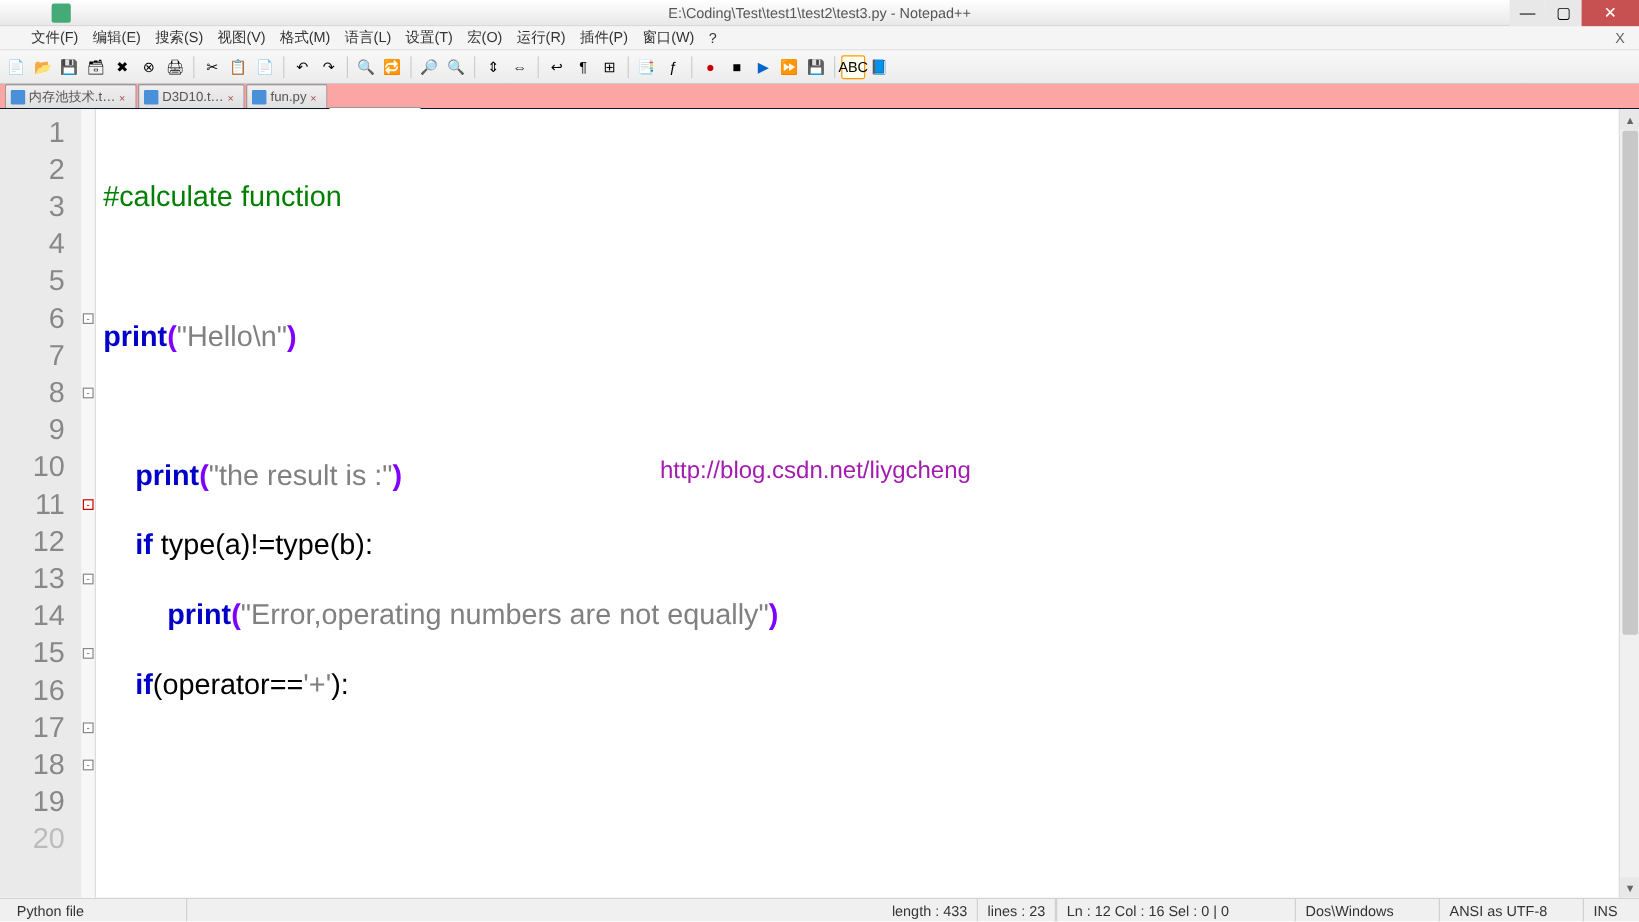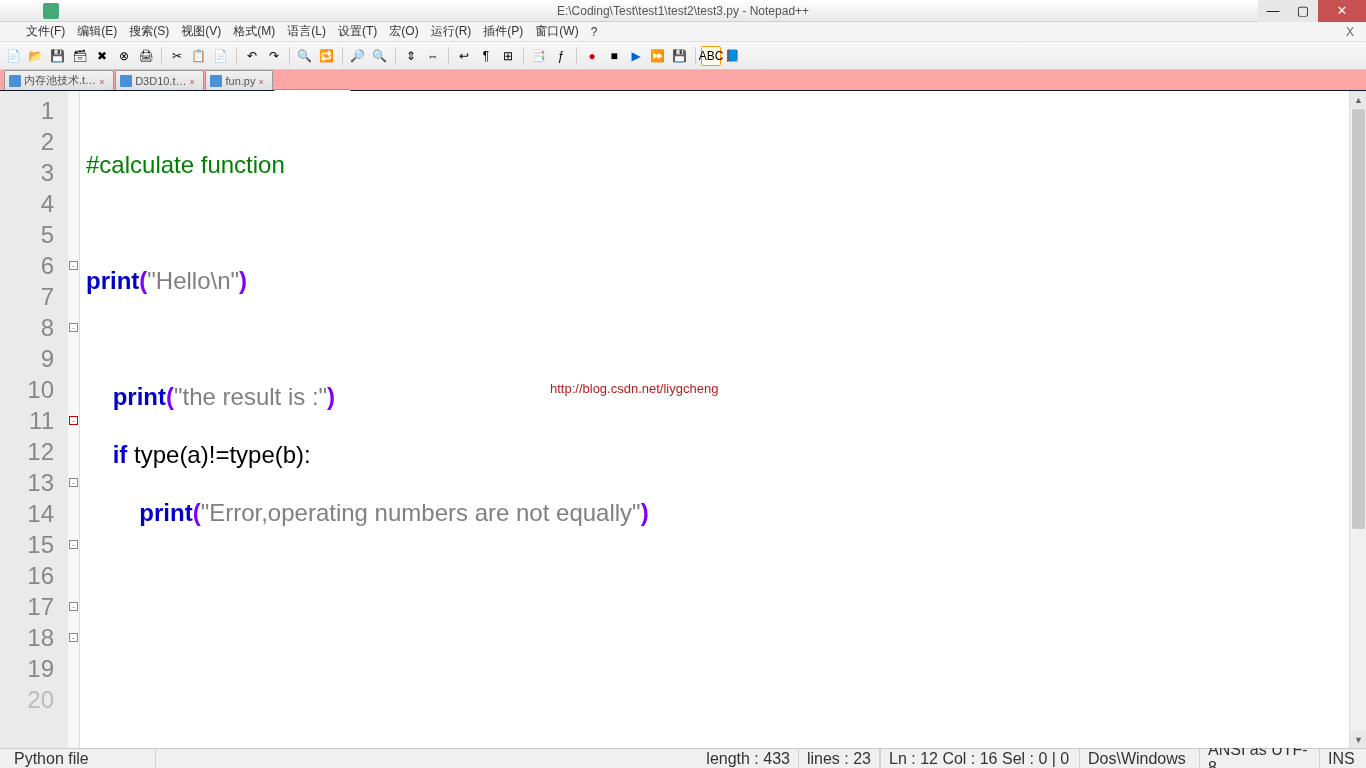--- a/index.html
+++ b/index.html
@@ -30,25 +30,25 @@
 .fold-col div { height: 31px; display:flex; align-items:center; justify-content:center;}
 .fold-col .box { width:9px; height:9px; border:1px solid #888; font-size:8px; line-height:7px; text-align:center; background:#fff;}
 .code { flex: 1; font-family: Consolas, "Courier New", monospace; font-size: 24px; padding-top: 4px; position: relative; white-space: pre; }
 .code .line { height: 31px; line-height: 31px; padding-left: 6px; }
 .kw { color: #0000c8; font-weight: bold; }
 .fn-def { color: #c000c0; }
 .str { color: #808080; }
 .com { color: #008000; }
 .num { color: #ff8000; }
 .par { color: #8000ff; font-weight: bold; }
-.watermark { position: absolute; left: 470px; top: 290px; color: #b91c1c; font-size: 13px; font-family: sans-serif; pointer-events:none;}
+.watermark { position: absolute; left: 470px; top: 290px; color: #a21caf; font-size: 20px; font-family: sans-serif; pointer-events:none;}
 .scrollbar-v { position:absolute; right:0; top:0; width:17px; height:100%; background:#f0f0f0; border-left:1px solid #ddd;}
 .scrollbar-v .thumb { position:absolute; top:18px; left:2px; width:13px; height:420px; background:#c8c8c8; border-radius:2px;}
 .scrollbar-v .arr { position:absolute; left:0; width:17px; height:17px; background:#e8e8e8; display:flex; align-items:center; justify-content:center; font-size:9px; color:#666;}
-.status-bar { height: 20px; background: #f0f0f0; border-top: 1px solid #ccc; display: flex; align-items: center; font-size: 16px; color: #333; padding: 0 6px; }
+.status-bar { height: 20px; background: #f0f0f0; border-top: 1px solid #ccc; display: flex; align-items: center; font-size: 12px; color: #333; padding: 0 6px; }
 .status-bar .cell { padding: 0 8px; border-right: 1px solid #d0d0d0; height: 100%; display: flex; align-items: center;}
 .status-bar .spacer { flex: 1; }
 .red-underline { text-decoration: underline wavy #c00 1px; text-underline-offset: 2px;}
 </style>
 </head>
 <body>
 
 <div class="title-bar">
   <div class="icon"></div>
   <div class="title">E:\Coding\Test\test1\test2\test3.py - Notepad++</div>
@@ -201,20 +201,21 @@
   </div>
   <div class="code">
     <div class="watermark">http://blog.csdn.net/liygcheng</div>
 <div class="line"><span class="com">#calculate function</span></div>
 <div class="line"></div>
 <div class="line"><span class="kw">print</span><span class="par">(</span><span class="str">"Hello\n"</span><span class="par">)</span></div>
 <div class="line"></div>
 <div class="line">    <span class="kw">print</span><span class="par">(</span><span class="str">"the result is :"</span><span class="par">)</span></div>
 <div class="line">    <span class="kw">if</span><span> type(a)!=type(b):</span></div>
 <div class="line">        <span class="kw">print</span><span class="par">(</span><span class="str">"Error,operating numbers are not equally"</span><span class="par">)</span></div>
+<div class="line">    <span class="kw">if</span><span>(operator==</span><span class="str">'+'</span><span>):</span></div>
 
 
 
 
 
 
 
 
 
   </div>

